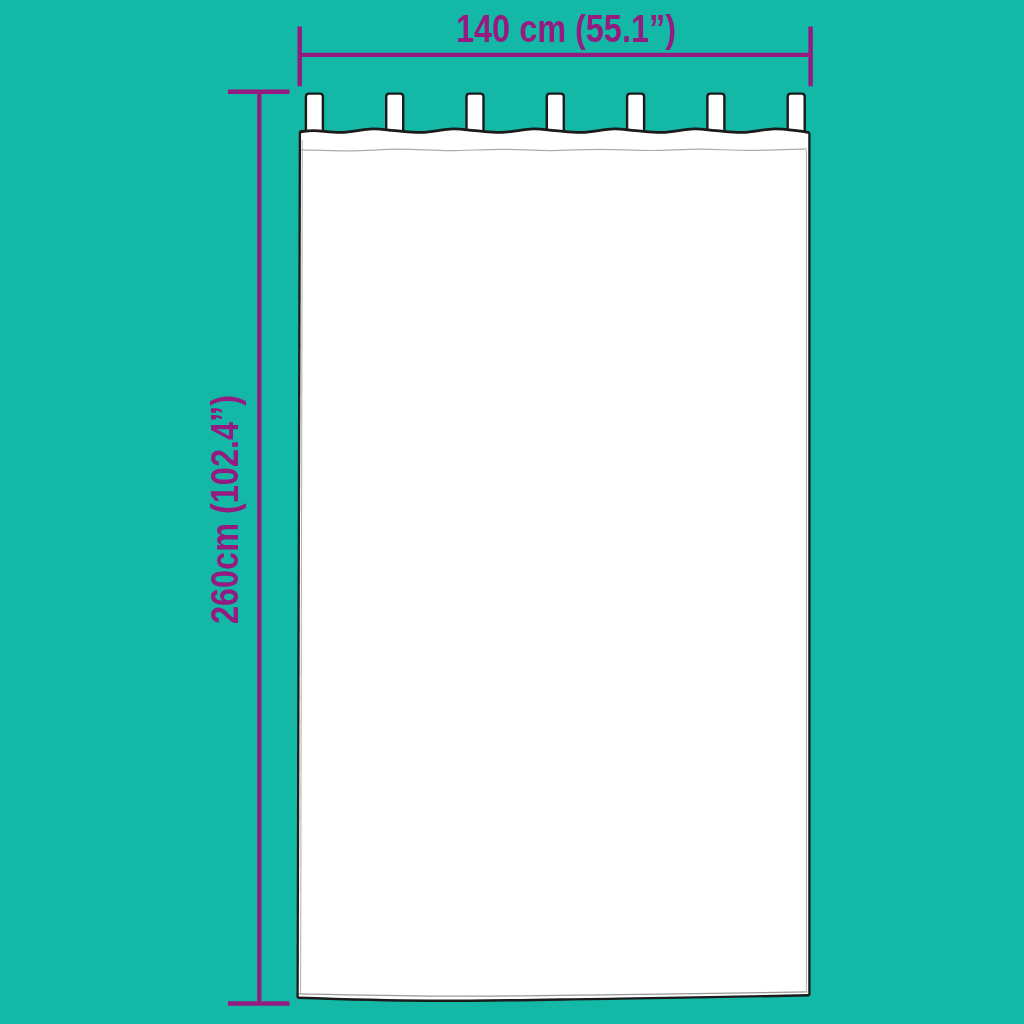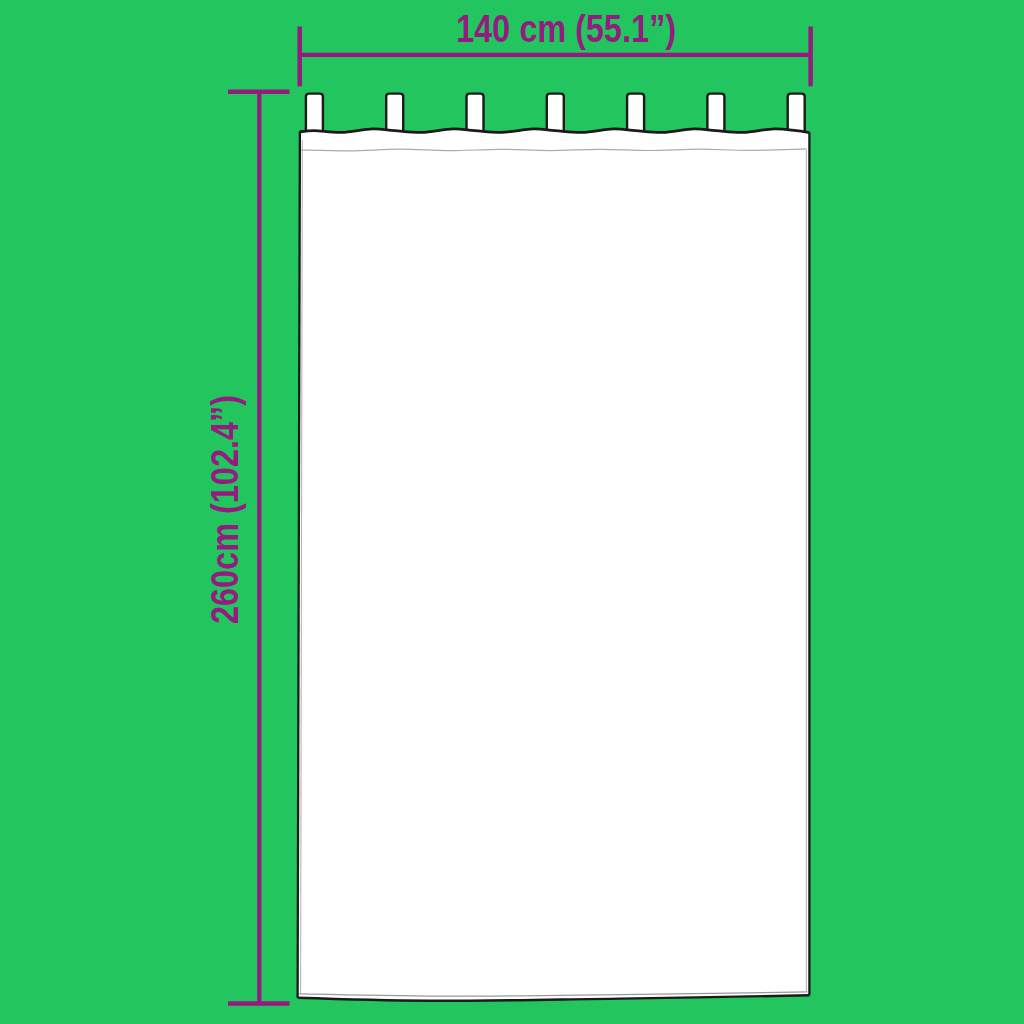--- a/index.html
+++ b/index.html
@@ -1,16 +1,16 @@
 <!DOCTYPE html>
 <html><head>
 <meta charset="utf-8">
 <style>
   html,body{margin:0;padding:0;background:#ffffff;}
-  .page{position:relative;width:1024px;height:1024px;background:#22c55e;overflow:hidden;}
+  .page{position:relative;width:1024px;height:1024px;background:#14b8a6;overflow:hidden;}
   svg{position:absolute;left:0;top:0;}
   text{font-family:"Liberation Sans", sans-serif;font-weight:bold;fill:#951b81;}
 </style>
 </head>
 <body>
 <div class="page">
 <svg width="1024" height="1024" viewBox="0 0 1024 1024">
 
   <path d="M 305.9,135 L 305.9,96.7 Q 305.9,93.6 309,93.6 L 319.8,93.6 Q 322.9,93.6 322.9,96.7 L 322.9,135" fill="#ffffff" stroke="#1b1b1b" stroke-width="2.4"></path>
 

